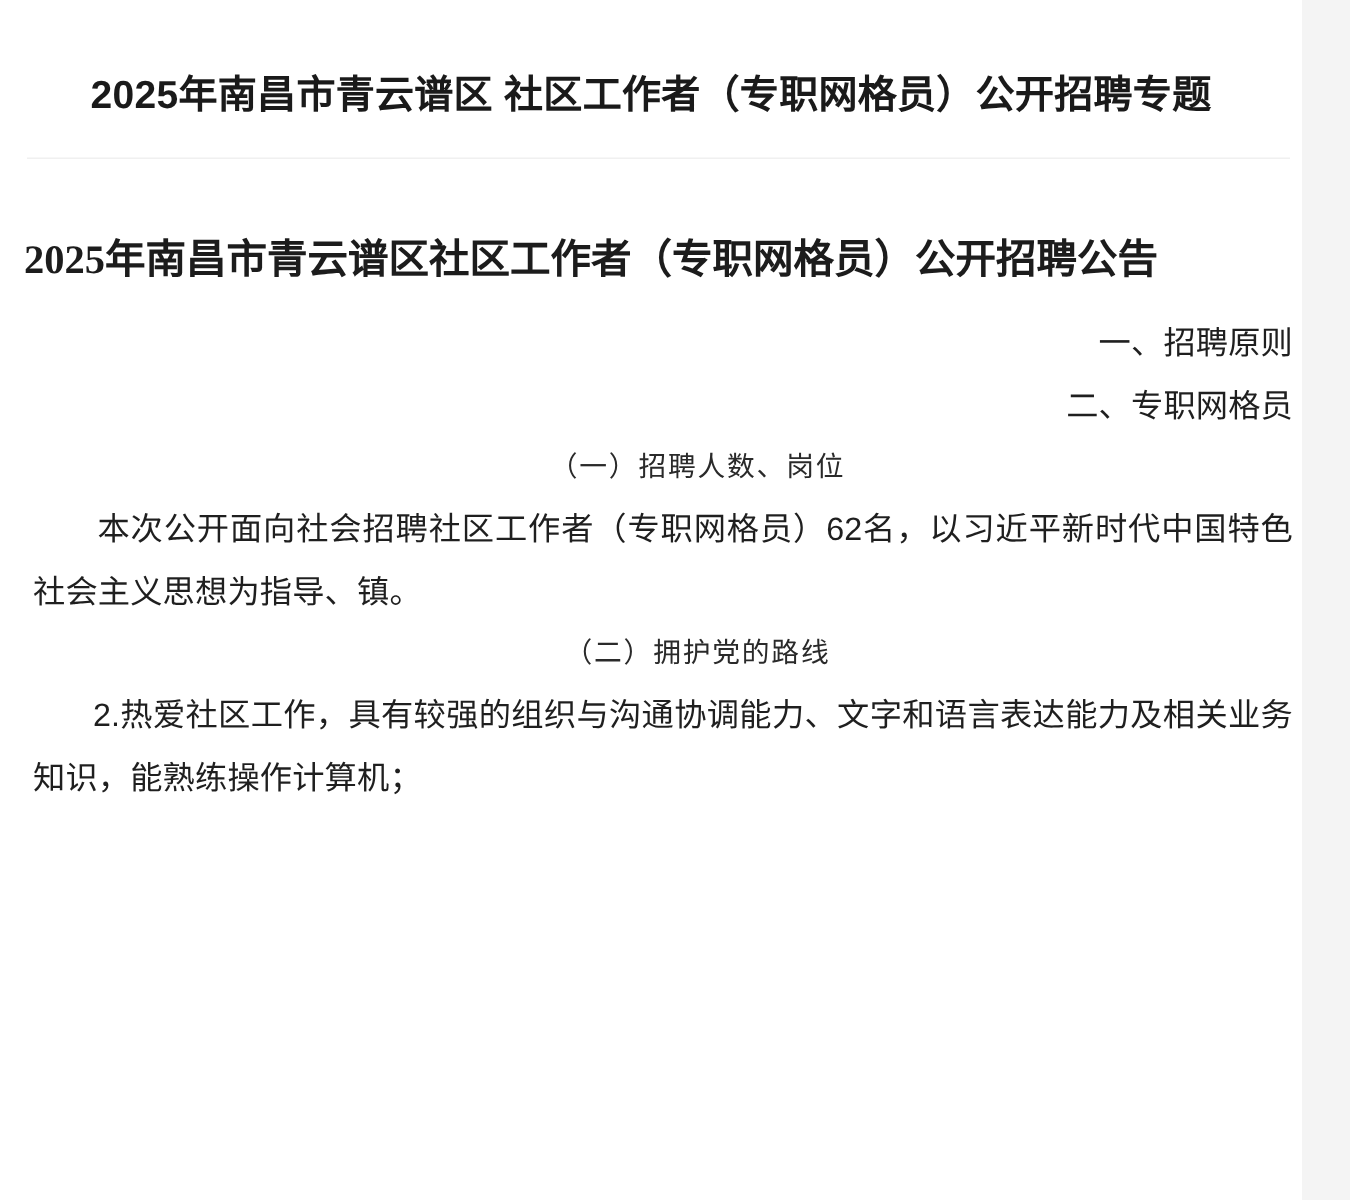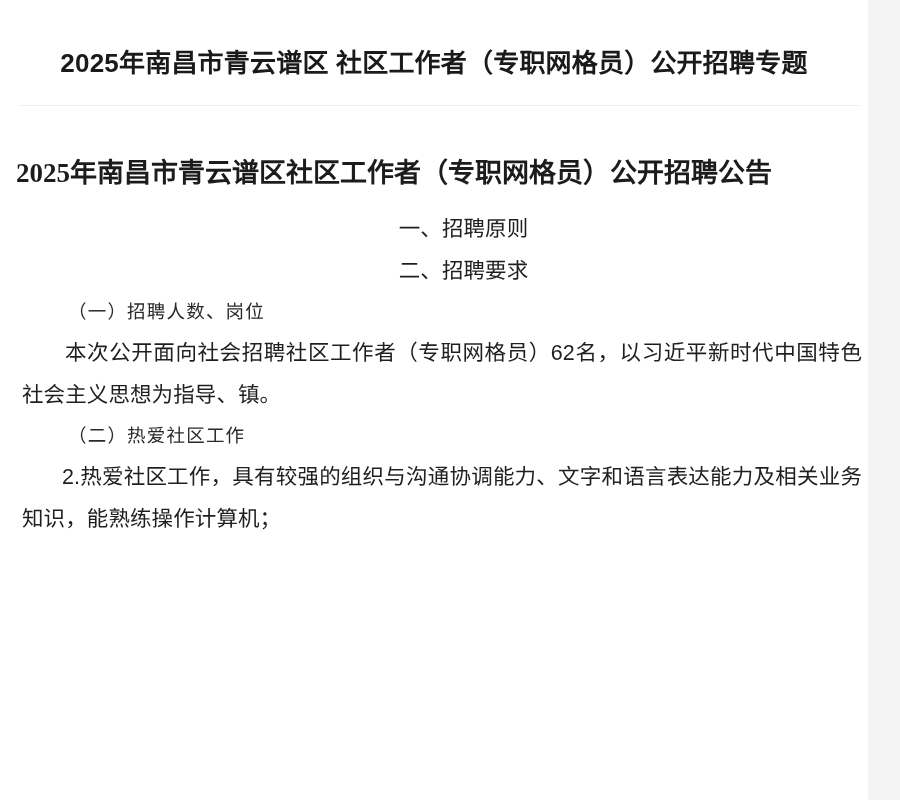--- a/index.html
+++ b/index.html
@@ -120,26 +120,26 @@
   }
 
   
   p.subhead-serif {
     font-family: "Liberation Serif", "DejaVu Serif", serif;
     font-size: 18.5px;
     line-height: 40px;
     letter-spacing: 1.2px;
     color: #2a2a2a;
     text-indent: 46px;
-    text-align: left;
+    text-align: center;
   }
 
   p.heading-cn {
     text-indent: 43px;
-    text-align: center;
+    text-align: right;
   }
 
   p.list-item {
     text-indent: 40px;
   }
 </style>
 </head>
 <body>
 
 <div id="page">
@@ -154,27 +154,27 @@
     <div class="doc-body">
 
       <h1 class="doc-subtitle">2025年南昌市青云谱区社区工作者（专职网格员）公开招聘公告</h1>
 
       <div class="para-block">
 
 
         <p class="para heading-cn">一、招聘原则</p>
 
 
-        <p class="para heading-cn">二、招聘要求</p>
+        <p class="para heading-cn">二、专职网格员</p>
 
         <p class="para subhead-serif">（一）招聘人数、岗位</p>
 
         <p class="para indent2">本次公开面向社会招聘社区工作者（专职网格员）62名，以习近平新时代中国特色社会主义思想为指导、镇。</p>
 
-        <p class="para subhead-serif">（二）热爱社区工作</p>
+        <p class="para subhead-serif">（二）拥护党的路线</p>
 
 
         <p class="para list-item">2.热爱社区工作，具有较强的组织与沟通协调能力、文字和语言表达能力及相关业务知识，能熟练操作计算机；</p>
 
       </div>
     </div>
   </div>
 
   <div id="right-gutter"></div>
 

